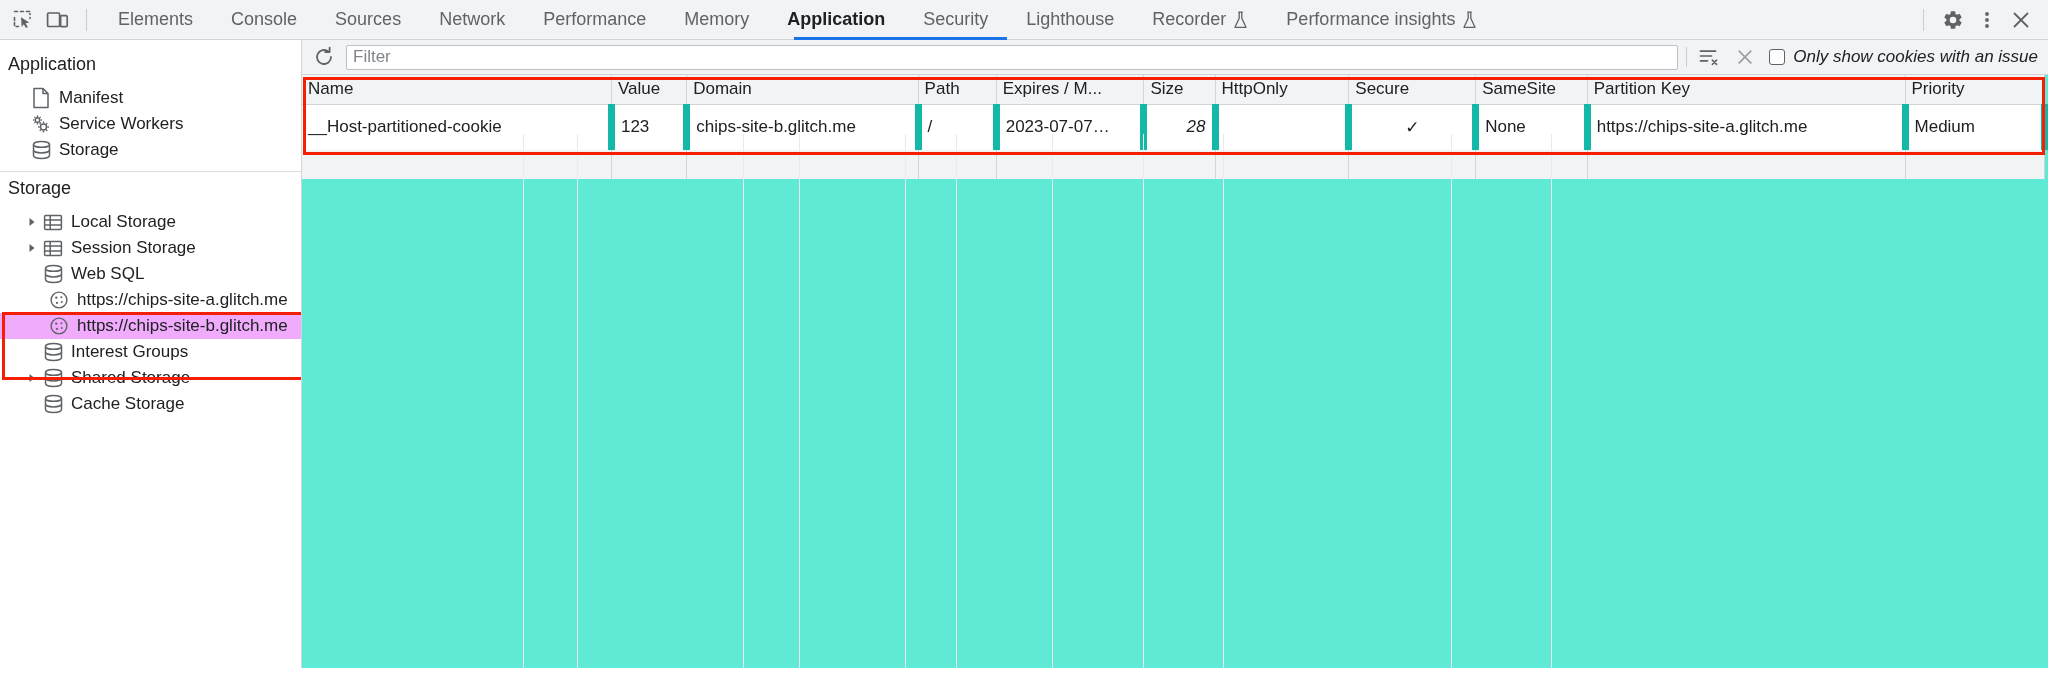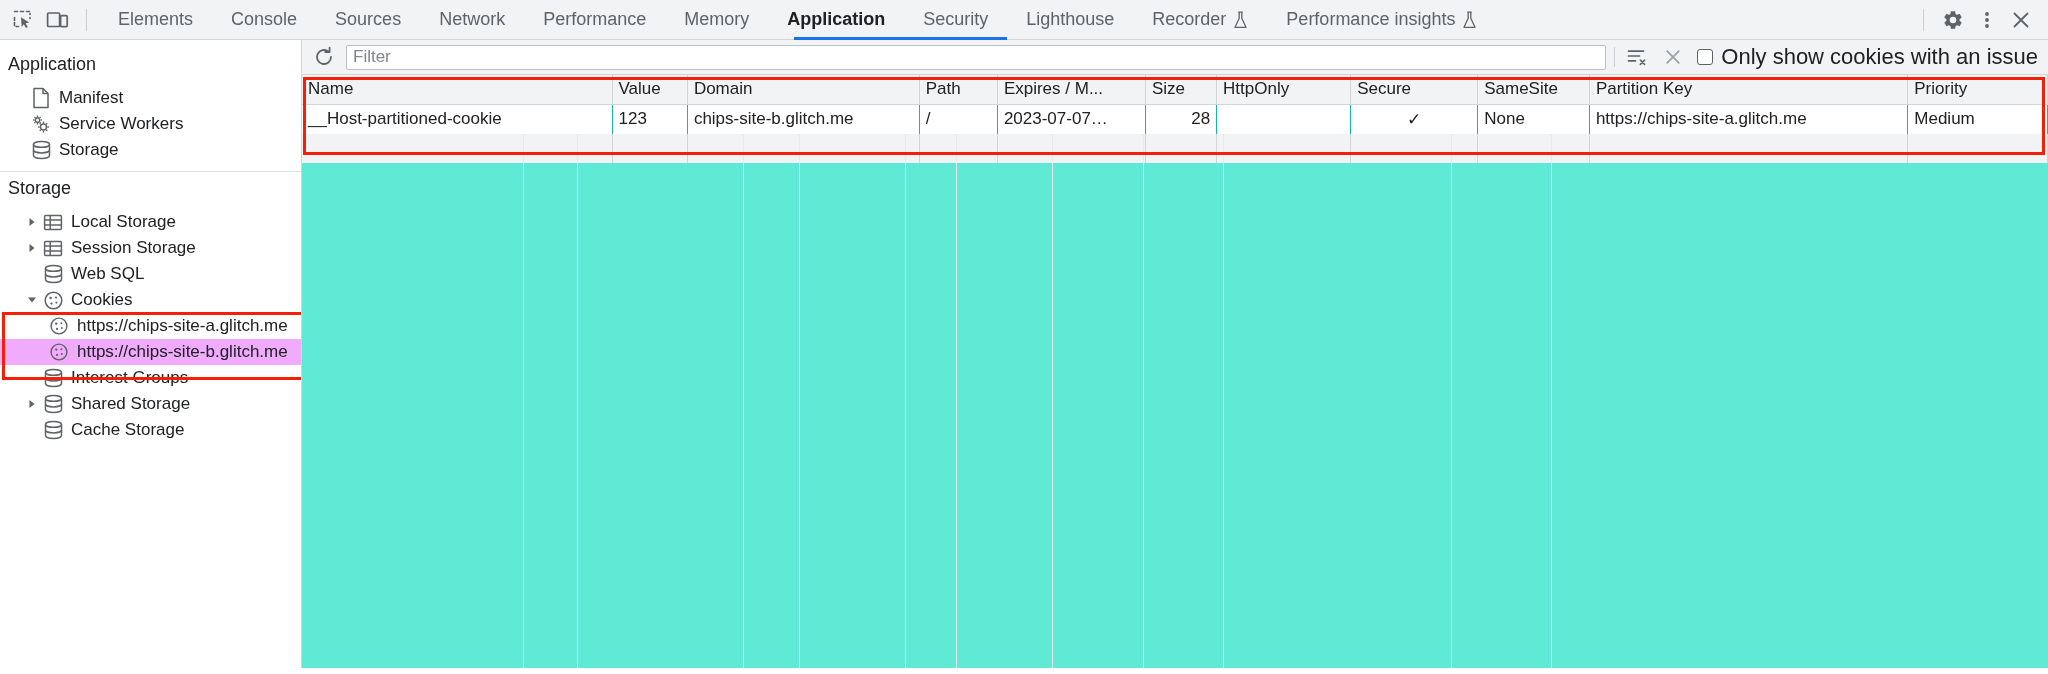--- a/index.html
+++ b/index.html
@@ -141,21 +141,21 @@
   }
   .filter-input::placeholder { color: #80868b; }
   .fb-sep { width: 1px; height: 20px; background: #cacccf; flex: 0 0 auto; }
   .fb-check-wrap { display: flex; align-items: center; gap: 8px; flex: 0 0 auto; padding-left: 2px;}
   .fb-check {
     width: 16px; height: 16px;
     border: 1.5px solid #5f6368;
     border-radius: 3px;
     background: #fff;
   }
-  .fb-check-label { font-size: 22px; color: #202124; white-space: nowrap; }
+  .fb-check-label { font-size: 17px; color: #202124; white-space: nowrap; font-style: italic; }
 
   
   .table-area { flex: 1 1 auto; position: relative; overflow: hidden; }
   table.cookies {
     width: 100%;
     border-collapse: collapse;
     table-layout: fixed;
     font-size: 17px;
   }
   table.cookies th {
@@ -165,30 +165,30 @@
     color: #202124;
     height: 29px;
     padding: 0 6px;
     border-right: 1px solid #d3d4d6;
     border-bottom: 1px solid #d3d4d6;
     white-space: nowrap;
     overflow: hidden;
     text-overflow: ellipsis;
   }
   table.cookies td {
-    height: 30px;
+    height: 46px;
     padding: 0 6px;
-    border-right: 1px solid #14b8a6;
+    border-right: 7px solid #14b8a6;
     color: #202124;
     white-space: nowrap;
     overflow: hidden;
     text-overflow: ellipsis;
     background: #fff;
   }
-  td.num { text-align: right; }
+  td.num { text-align: right; font-style: italic; }
   td.ctr { text-align: center; }
   tr.filler td { height: 29px; background: #f1f3f4; border-right: 1px solid #d3d4d6; }
   .grid-cols { position: absolute; inset: 59px 0 0 0; display: flex; pointer-events: none; }
   .grid-col { border-right: 1px solid #e8eaed; height: 100%; }
 
   #annot-table {
     position: absolute;
     left: 303px; top: 77px; width: 1742px; height: 78px;
     border: 3px solid #f41f05;
     pointer-events: none;
@@ -380,37 +380,20 @@
             <g fill="none" stroke="#5f6368" stroke-width="1.5">
               <ellipse cx="10.5" cy="4.4" rx="8" ry="2.9"></ellipse>
               <path d="M2.5 4.4v11.2c0 1.6 3.6 2.9 8 2.9s8-1.3 8-2.9V4.4"></path>
               <path d="M2.5 10c0 1.6 3.6 2.9 8 2.9s8-1.3 8-2.9"></path>
             </g>
           </svg>
         </span>
         <span class="tree-label">Web SQL</span>
       </div>
 
-      <div class="tree-item indent-1">
-        <span class="twisty">
-          <svg width="10" height="9" viewBox="0 0 10 9">
-              <path d="M1 1.5h8l-4 5z" fill="#5f6368"></path>
-            </svg>
-        </span>
-        <span class="tree-icon">
-          <svg width="21" height="21" viewBox="0 0 21 21">
-            <circle cx="10.5" cy="10.5" r="8.3" fill="none" stroke="#5f6368" stroke-width="1.5"></circle>
-            <circle cx="7.6" cy="8" r="1.25" fill="#5f6368"></circle>
-            <circle cx="13" cy="7.6" r="1.05" fill="#5f6368"></circle>
-            <circle cx="8.4" cy="13.6" r="1.15" fill="#5f6368"></circle>
-            <circle cx="13.4" cy="12.6" r="1.05" fill="#5f6368"></circle>
-          </svg>
-        </span>
-        <span class="tree-label">Cookies</span>
-      </div>
 
       <div class="tree-item indent-2">
         <span class="tree-icon">
           <svg width="20" height="20" viewBox="0 0 21 21">
             <circle cx="10.5" cy="10.5" r="8.3" fill="none" stroke="#5f6368" stroke-width="1.5"></circle>
             <circle cx="7.6" cy="8" r="1.25" fill="#5f6368"></circle>
             <circle cx="13" cy="7.6" r="1.05" fill="#5f6368"></circle>
             <circle cx="8.4" cy="13.6" r="1.15" fill="#5f6368"></circle>
             <circle cx="13.4" cy="12.6" r="1.05" fill="#5f6368"></circle>
           </svg>

